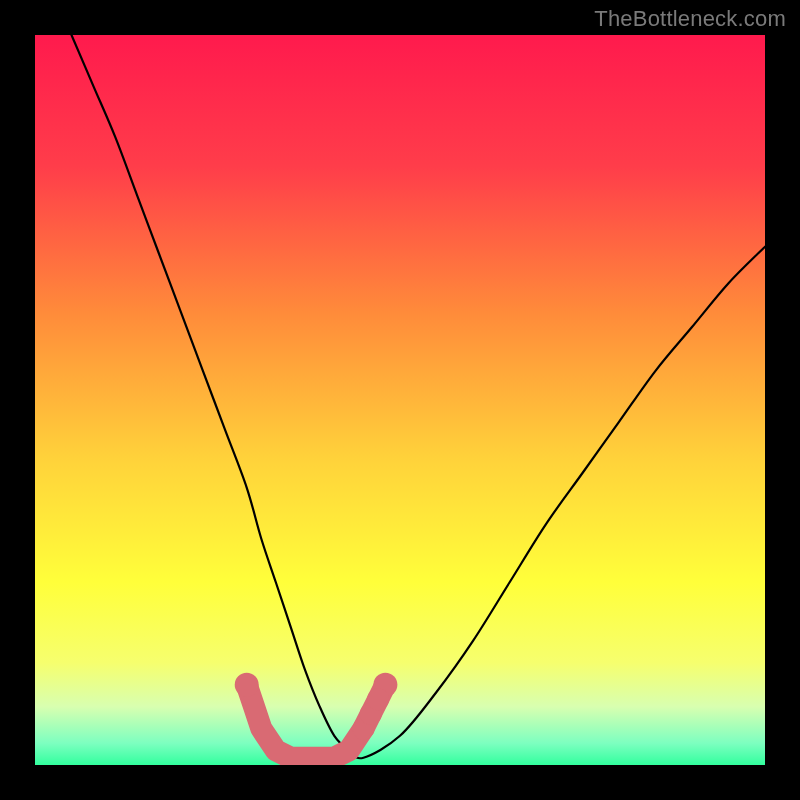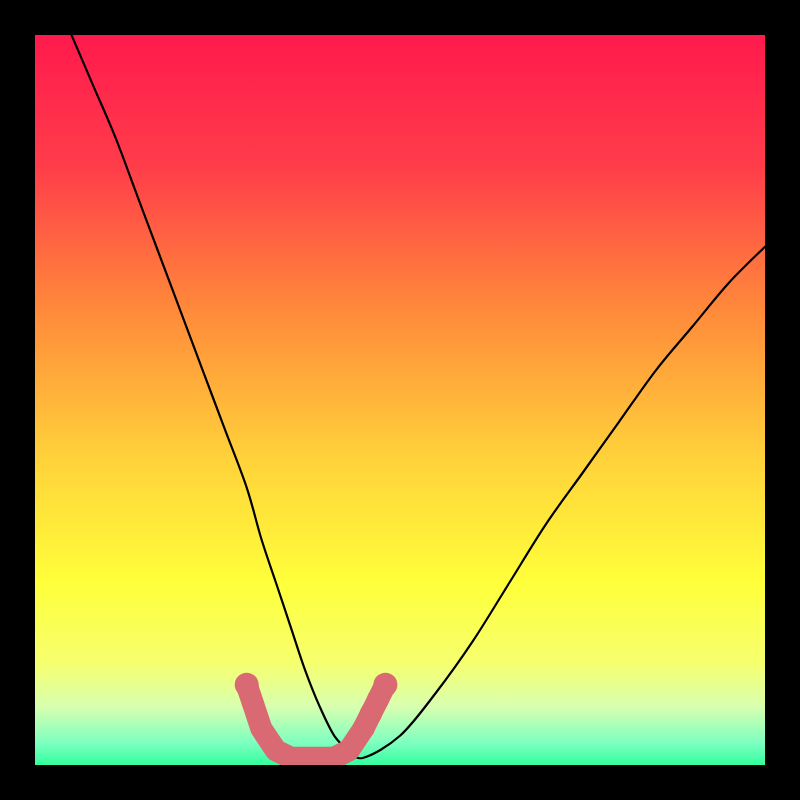--- a/index.html
+++ b/index.html
@@ -33,20 +33,21 @@
     top: 35px;
     width: 730px;
     height: 730px;
   }
   svg { display: block; }
 </style>
 </head>
 <body>
 
 <div class="outer">
+  <div class="attribution">TheBottleneck.com</div>
   <div class="plot">
     <svg width="730" height="730" viewBox="0 0 730 730" preserveAspectRatio="none">
       <defs>
         <linearGradient id="bgGrad" x1="0" y1="0" x2="0" y2="1">
             <stop offset="0%" stop-color="#ff1a4d"></stop>
             <stop offset="18%" stop-color="#ff3d4a"></stop>
             <stop offset="38%" stop-color="#ff8b3a"></stop>
             <stop offset="57.99999999999999%" stop-color="#ffd23a"></stop>
             <stop offset="75%" stop-color="#ffff3a"></stop>
             <stop offset="86%" stop-color="#f6ff6e"></stop>

